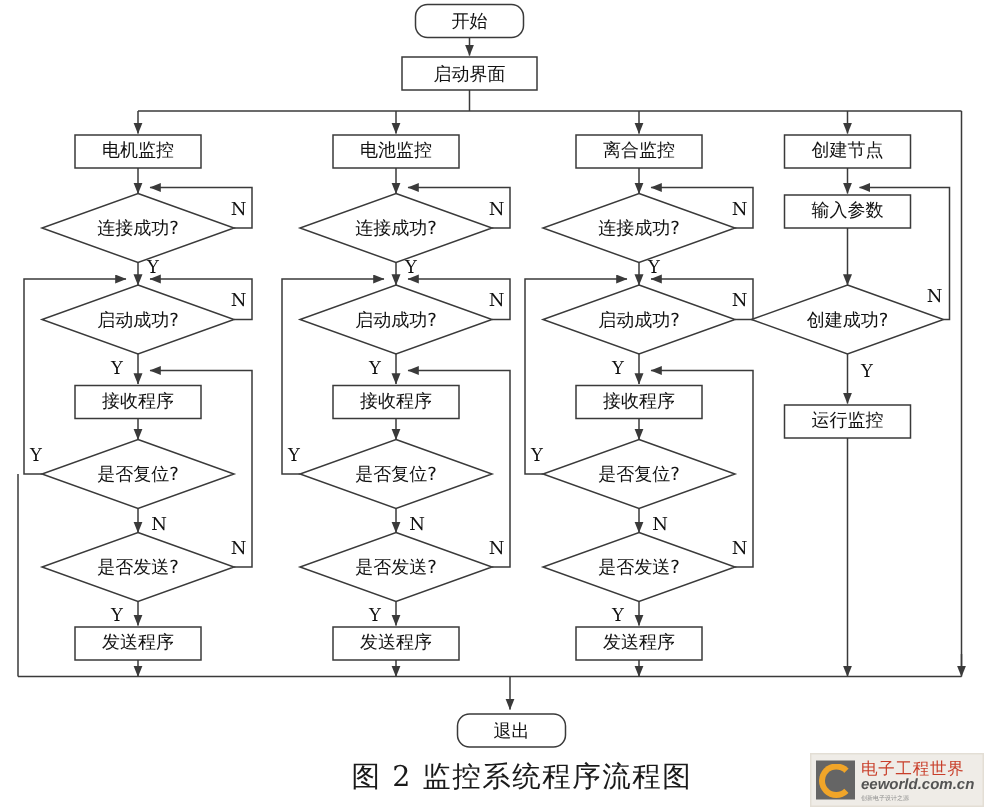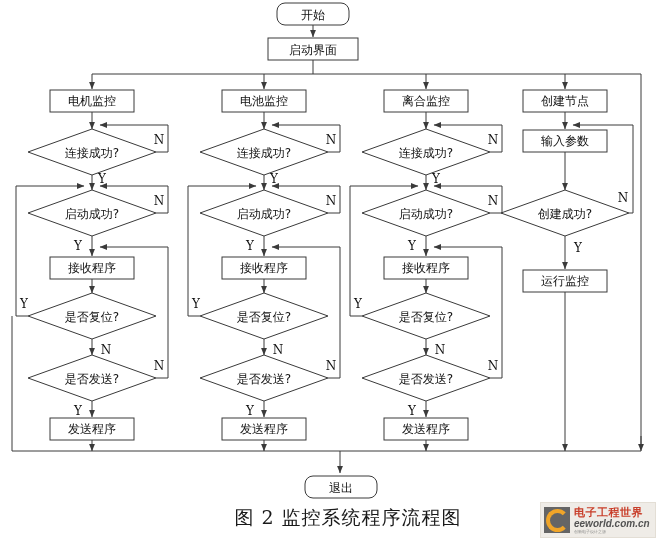--- a/index.html
+++ b/index.html
@@ -20,21 +20,21 @@
            font-size:19px;color:#1a1a1a;letter-spacing:1px;}
   #wm{position:absolute;left:540px;top:502px;width:116px;height:36px;
       background:#efece6;border:1px solid #e2ddd3;display:flex;align-items:center;
       padding:2px 3px;box-sizing:border-box;opacity:.95;}
   #wm .mark{width:26px;height:26px;background:#5d5d5d;position:relative;flex:0 0 26px;
             display:flex;align-items:center;justify-content:center;}
   #wm .mark i{display:block;width:15px;height:15px;border:4px solid #f0a11e;
               border-radius:50%;border-right-color:transparent;font-style:normal;}
   #wm .txt{margin-left:4px;line-height:1;}
   #wm .t1{font-family:"DejaVu Sans","Liberation Sans",sans-serif;font-size:11px;
-          font-weight:bold;color:#c6341f;letter-spacing:.5px;}
+          font-weight:normal;color:#c6341f;letter-spacing:.5px;}
   #wm .t2{font-family:Liberation Sans, sans-serif;font-size:10px;
           font-style:italic;font-weight:bold;color:#4a4a4a;margin-top:1px;}
   #wm .t3{font-family:"DejaVu Sans","Liberation Sans",sans-serif;font-size:4px;
           color:#8a8a8a;margin-top:1px;}
 </style>
 </head>
 <body>
 
 <div id="stage">
 

